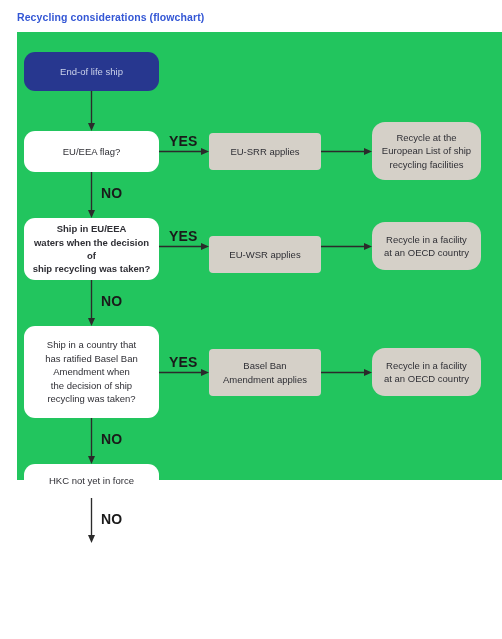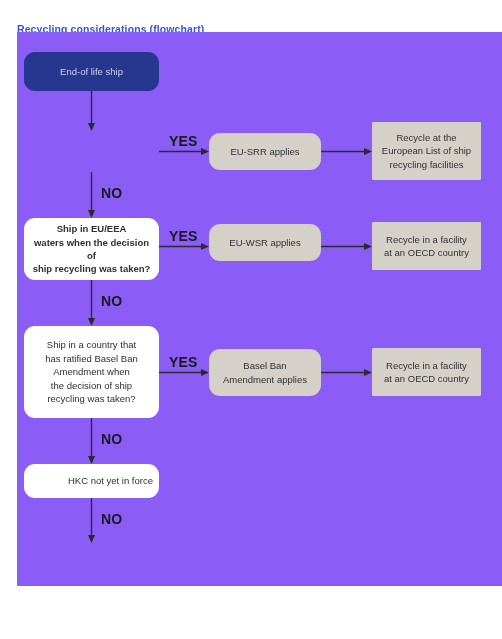--- a/index.html
+++ b/index.html
@@ -14,34 +14,34 @@
     overflow: hidden;
   }
   #root {
     position: relative;
     width: 502px;
     height: 639px;
   }
   .chart-title {
     position: absolute;
     left: 17px;
-    top: 23px;
+    top: 11px;
     font-size: 10.5px;
     font-weight: bold;
     color: #3457d5;
     letter-spacing: 0.1px;
     white-space: nowrap;
   }
   .panel {
     position: absolute;
     left: 17px;
     top: 32px;
     width: 485px;
-    height: 554px;
-    background: #8b5cf6;
+    height: 448px;
+    background: #22c55e;
   }
   .node {
     position: absolute;
     display: flex;
     align-items: center;
     justify-content: center;
     text-align: center;
     box-sizing: border-box;
     border-radius: 9px;
     line-height: 1.42;
@@ -56,27 +56,27 @@
   .node-decision {
     background: #ffffff;
     color: #2f2f35;
     font-size: 9.5px;
     border-radius: 11px;
   }
   .node-regime {
     background: #d5d0c8;
     color: #2f2f35;
     font-size: 9.5px;
-    border-radius: 11px;
+    border-radius: 4px;
   }
   .node-outcome {
     background: #d5d0c8;
     color: #2f2f35;
     font-size: 9.5px;
-    border-radius: 1px;
+    border-radius: 13px;
   }
   .edge-label {
     position: absolute;
     font-size: 14px;
     font-weight: bold;
     color: #1a1a1a;
     letter-spacing: 0.2px;
     white-space: nowrap;
   }
   .connector {
@@ -134,38 +134,41 @@
       <polygon points="74.5,432 71,424 78,424"></polygon>
 
       <line x1="74.5" y1="466" x2="74.5" y2="505"></line>
       <polygon points="74.5,511 71,503 78,503"></polygon>
     </svg>
 
     <div class="node node-terminal" style="left:7px; top:20px; width:135px; height:39px;">
       <span class="nowrap">End-of life ship</span>
     </div>
 
+    <div class="node node-decision" style="left:7px; top:99px; width:135px; height:41px;">
+      <span class="nowrap">EU/EEA flag?</span>
+    </div>
 
     <div class="node node-regime" style="left:192px; top:101px; width:112px; height:37px;">
       <span class="nowrap">EU-SRR applies</span>
     </div>
 
     <div class="node node-outcome" style="left:355px; top:90px; width:109px; height:58px;">
       <span class="nowrap">Recycle at the
 European List of ship
 recycling facilities</span>
     </div>
 
     <div class="node node-decision" style="left:7px; top:186px; width:135px; height:62px;font-weight:bold;">
       <span class="nowrap">Ship in EU/EEA
 waters when the decision of
 ship recycling was taken?</span>
     </div>
 
-    <div class="node node-regime" style="left:192px; top:192px; width:112px; height:37px;">
+    <div class="node node-regime" style="left:192px; top:204px; width:112px; height:37px;">
       <span class="nowrap">EU-WSR applies</span>
     </div>
 
     <div class="node node-outcome" style="left:355px; top:190px; width:109px; height:48px;">
       <span class="nowrap">Recycle in a facility
 at an OECD country</span>
     </div>
 
     <div class="node node-regime" style="left:192px; top:317px; width:112px; height:47px;">
       <span class="nowrap">Basel Ban
@@ -178,21 +181,21 @@
 Amendment when
 the decision of ship
 recycling was taken?</span>
     </div>
 
     <div class="node node-outcome" style="left:355px; top:316px; width:109px; height:48px;">
       <span class="nowrap">Recycle in a facility
 at an OECD country</span>
     </div>
 
-    <div class="node node-decision" style="left:7px; top:432px; width:135px; height:34px;justify-content:flex-end;">
+    <div class="node node-decision" style="left:7px; top:432px; width:135px; height:34px;">
       <span class="nowrap">HKC not yet in force</span>
     </div>
 
 
     <div class="edge-label" style="left:152px; top:101px;">YES</div>
     <div class="edge-label" style="left:84px; top:153px;">NO</div>
 
     <div class="edge-label" style="left:152px; top:196px;">YES</div>
     <div class="edge-label" style="left:84px; top:261px;">NO</div>
 

